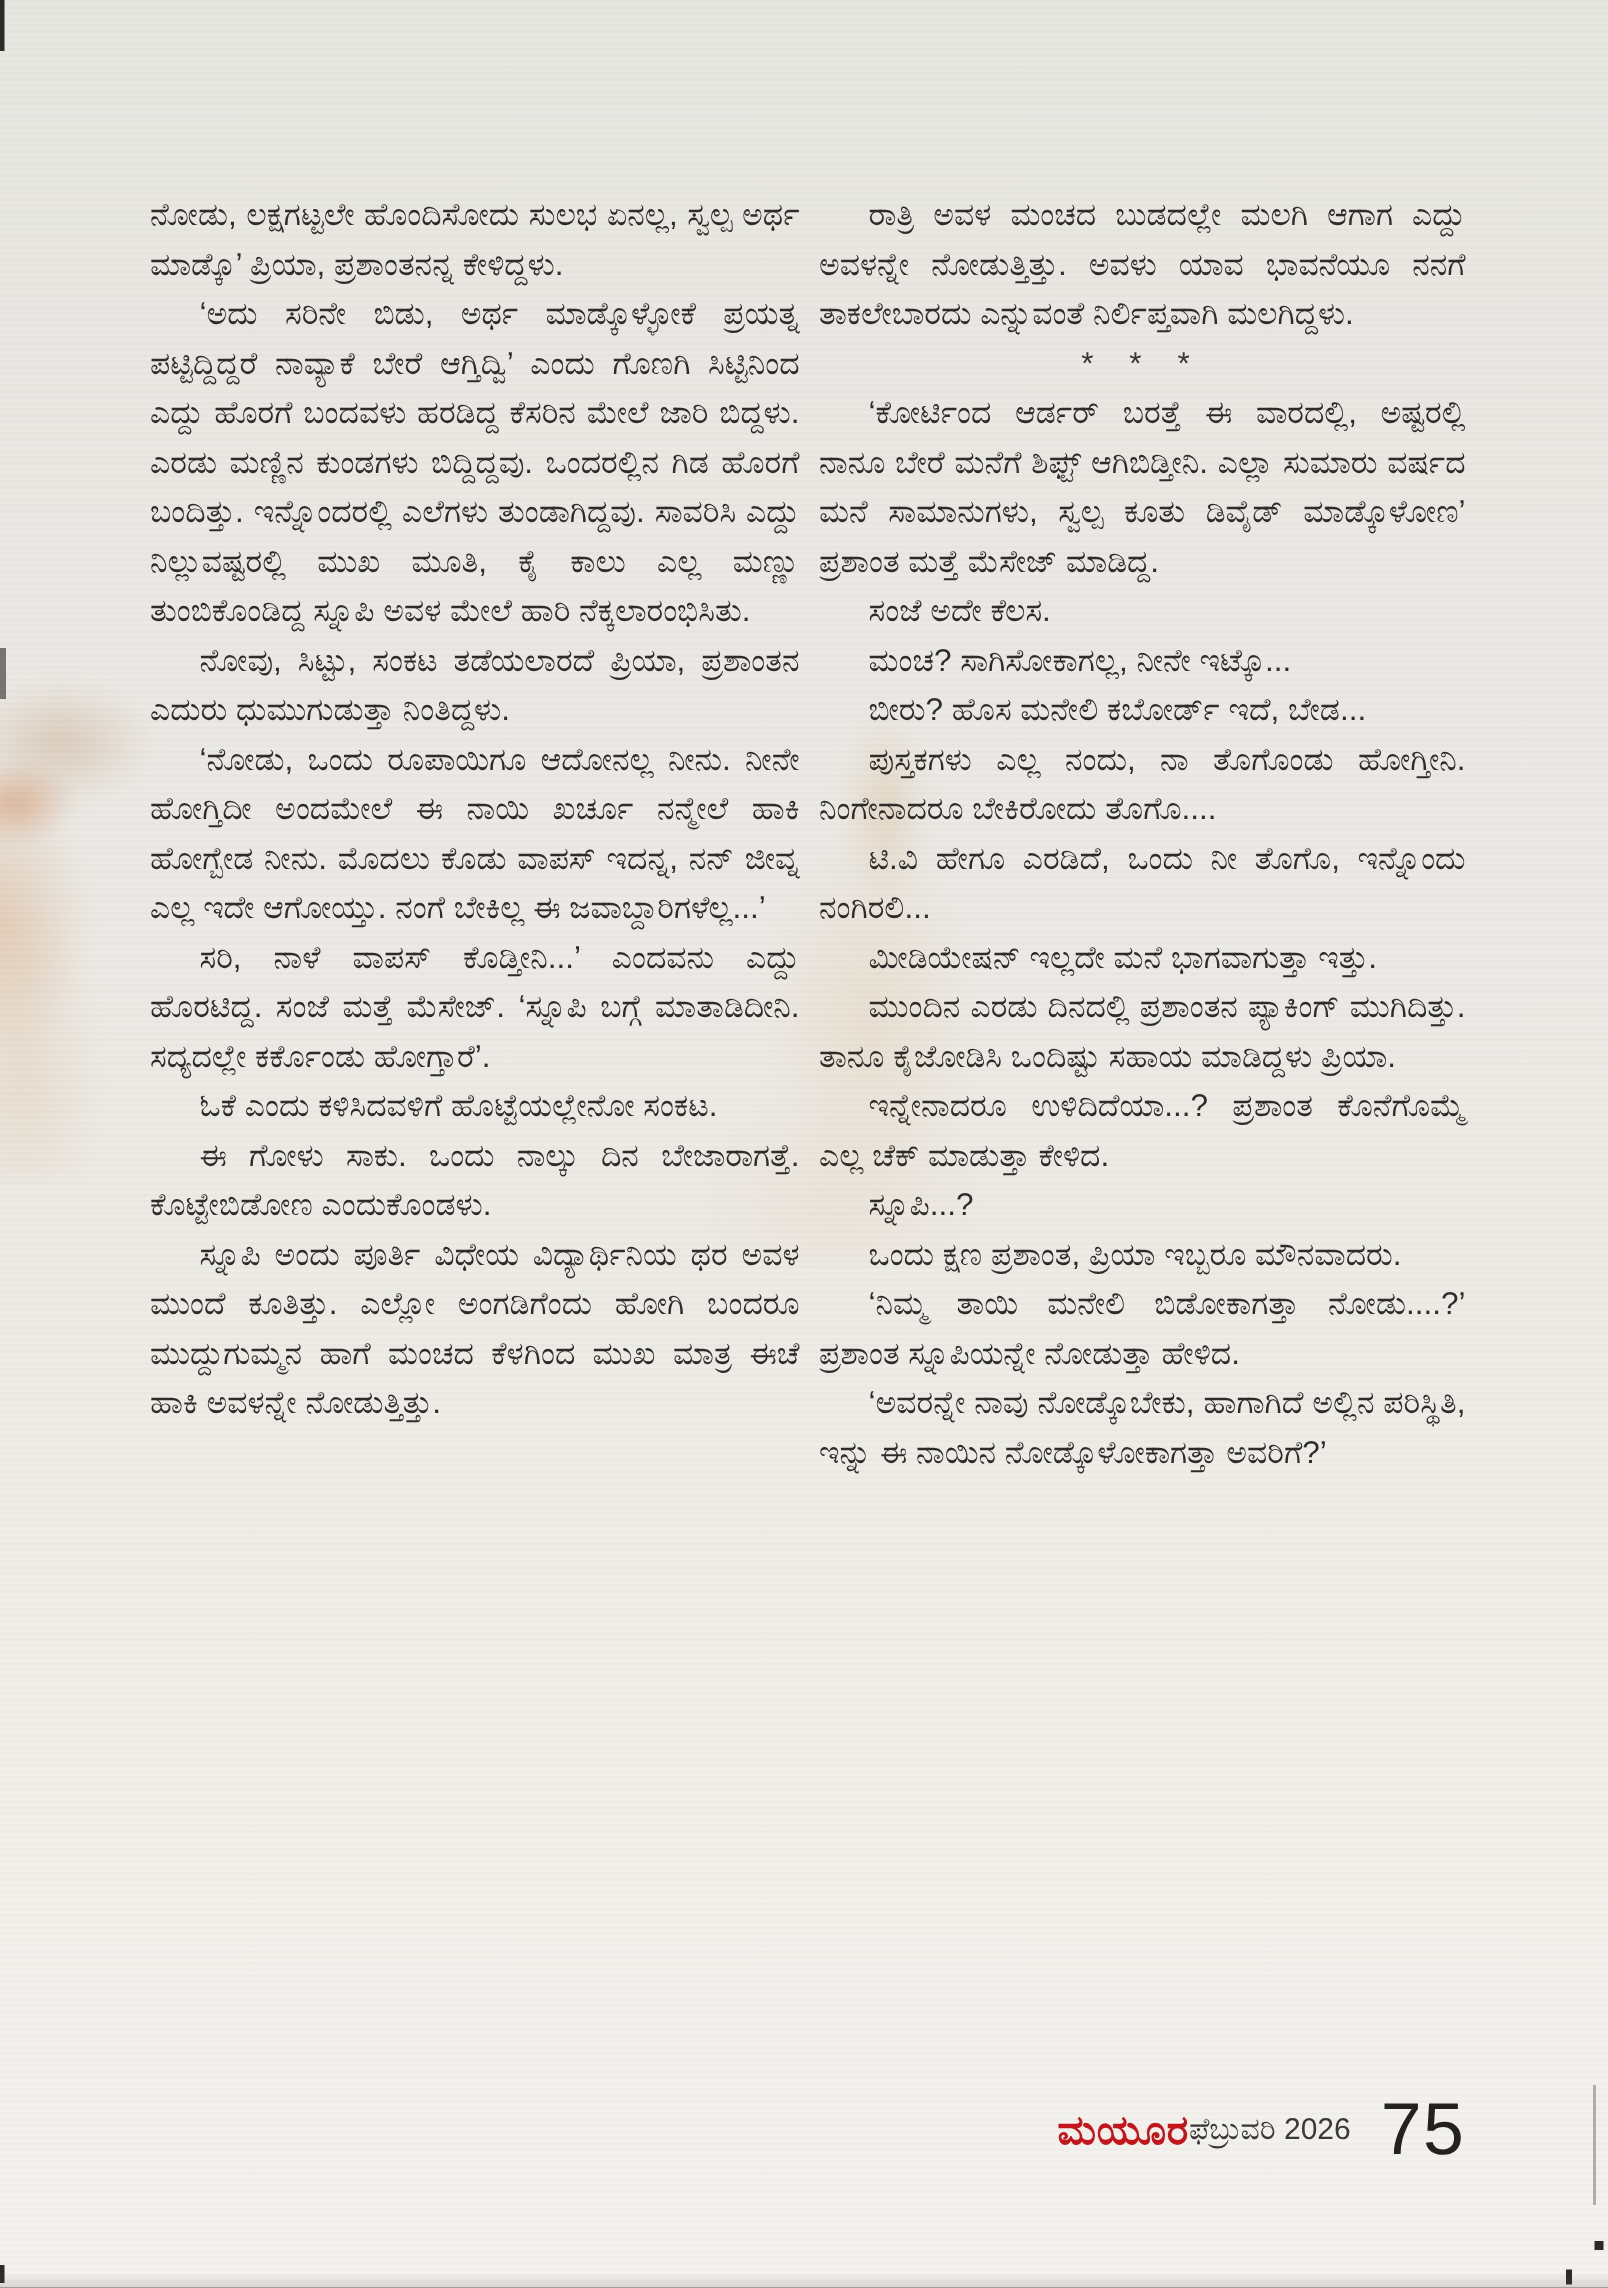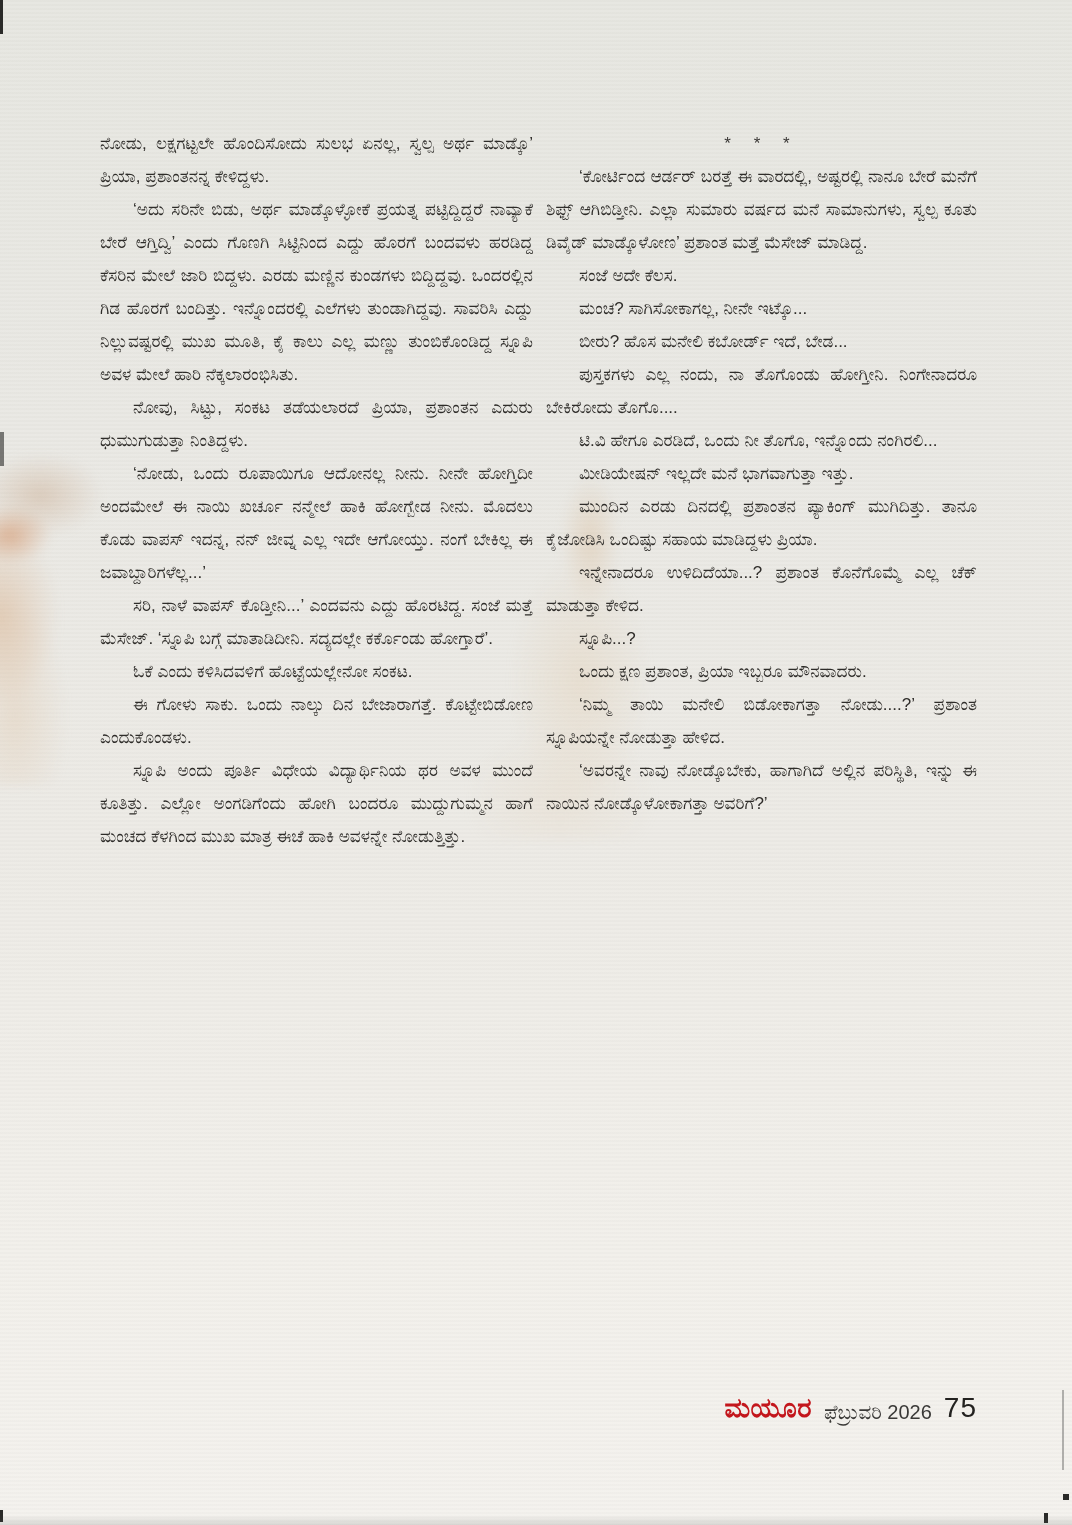--- a/index.html
+++ b/index.html
@@ -34,45 +34,45 @@
     left:470px;top:420px;width:230px;height:420px;
     background:
       radial-gradient(40px 90px at 120px 120px, rgba(216,186,150,.40), rgba(216,186,150,0) 75%),
       radial-gradient(90px 160px at 110px 260px, rgba(224,202,172,.35), rgba(224,202,172,0) 78%),
       radial-gradient(120px 90px at 90px 380px, rgba(228,212,190,.30), rgba(228,212,190,0) 80%);
   }
 
   
   .col{
     position:absolute;top:127px;width:433px;
-    font-size:17px;line-height:33px;
+    font-size:21px;line-height:33px;
     color:#2e2c29;
     text-align:justify;
   }
   .col-left{left:100px;}
   .col-right{left:546px;width:431px;}
   .col p{margin:0;text-indent:33px;}
   .col p.noindent{text-indent:0;}
   .separator{
     text-indent:0 !important;
     text-align:center;
     letter-spacing:9px;
     color:#3a3836;
   }
 
   
   .footer{
     position:absolute;
     right:95px;top:1392px;
-    display:flex;align-items:flex-end;gap:12px;
+    display:flex;align-items:center;gap:0;
     white-space:nowrap;
   }
   .footer .logo{font-size:27px;font-weight:bold;color:#c3161c;letter-spacing:.5px;}
   .footer .issue{font-size:20px;color:#3a3937;}
-  .footer .pageno{font-size:28px;color:#232220;letter-spacing:1px;}
+  .footer .pageno{font-size:49px;color:#232220;letter-spacing:1px;margin-left:20px;}
 </style>
 </head>
 <body>
 
 <div class="page">
 
   <div class="wm wm-skyline"></div>
   <div class="wm wm-temple"></div>
 
   <div class="mark" style="left:0;top:0;width:3px;height:34px;"></div>
@@ -88,20 +88,21 @@
     <p>‘ಅದು ಸರಿನೇ ಬಿಡು, ಅರ್ಥ ಮಾಡ್ಕೊಳ್ಳೋಕೆ ಪ್ರಯತ್ನ ಪಟ್ಟಿದ್ದಿದ್ದರೆ ನಾವ್ಯಾಕೆ ಬೇರೆ ಆಗ್ತಿದ್ವಿ’ ಎಂದು ಗೊಣಗಿ ಸಿಟ್ಟಿನಿಂದ ಎದ್ದು ಹೊರಗೆ ಬಂದವಳು ಹರಡಿದ್ದ ಕೆಸರಿನ ಮೇಲೆ ಜಾರಿ ಬಿದ್ದಳು. ಎರಡು ಮಣ್ಣಿನ ಕುಂಡಗಳು ಬಿದ್ದಿದ್ದವು. ಒಂದರಲ್ಲಿನ ಗಿಡ ಹೊರಗೆ ಬಂದಿತ್ತು. ಇನ್ನೊಂದರಲ್ಲಿ ಎಲೆಗಳು ತುಂಡಾಗಿದ್ದವು. ಸಾವರಿಸಿ ಎದ್ದು ನಿಲ್ಲುವಷ್ಟರಲ್ಲಿ ಮುಖ ಮೂತಿ, ಕೈ ಕಾಲು ಎಲ್ಲ ಮಣ್ಣು ತುಂಬಿಕೊಂಡಿದ್ದ ಸ್ನೂಪಿ ಅವಳ ಮೇಲೆ ಹಾರಿ ನೆಕ್ಕಲಾರಂಭಿಸಿತು.</p>
     <p>ನೋವು, ಸಿಟ್ಟು, ಸಂಕಟ ತಡೆಯಲಾರದೆ ಪ್ರಿಯಾ, ಪ್ರಶಾಂತನ ಎದುರು ಧುಮುಗುಡುತ್ತಾ ನಿಂತಿದ್ದಳು.</p>
     <p>‘ನೋಡು, ಒಂದು ರೂಪಾಯಿಗೂ ಆದೋನಲ್ಲ ನೀನು. ನೀನೇ ಹೋಗ್ತಿದೀ ಅಂದಮೇಲೆ ಈ ನಾಯಿ ಖರ್ಚೂ ನನ್ಮೇಲೆ ಹಾಕಿ ಹೋಗ್ಬೇಡ ನೀನು. ಮೊದಲು ಕೊಡು ವಾಪಸ್ ಇದನ್ನ, ನನ್ ಜೀವ್ನ ಎಲ್ಲ ಇದೇ ಆಗೋಯ್ತು. ನಂಗೆ ಬೇಕಿಲ್ಲ ಈ ಜವಾಬ್ದಾರಿಗಳೆಲ್ಲ...’</p>
     <p>ಸರಿ, ನಾಳೆ ವಾಪಸ್ ಕೊಡ್ತೀನಿ...’ ಎಂದವನು ಎದ್ದು ಹೊರಟಿದ್ದ. ಸಂಜೆ ಮತ್ತೆ ಮೆಸೇಜ್. ‘ಸ್ನೂಪಿ ಬಗ್ಗೆ ಮಾತಾಡಿದೀನಿ. ಸದ್ಯದಲ್ಲೇ ಕರ್ಕೊಂಡು ಹೋಗ್ತಾರೆ’.</p>
     <p>ಓಕೆ ಎಂದು ಕಳಿಸಿದವಳಿಗೆ ಹೊಟ್ಟೆಯಲ್ಲೇನೋ ಸಂಕಟ.</p>
     <p>ಈ ಗೋಳು ಸಾಕು. ಒಂದು ನಾಲ್ಕು ದಿನ ಬೇಜಾರಾಗತ್ತೆ. ಕೊಟ್ಟೇಬಿಡೋಣ ಎಂದುಕೊಂಡಳು.</p>
     <p>ಸ್ನೂಪಿ ಅಂದು ಪೂರ್ತಿ ವಿಧೇಯ ವಿದ್ಯಾರ್ಥಿನಿಯ ಥರ ಅವಳ ಮುಂದೆ ಕೂತಿತ್ತು. ಎಲ್ಲೋ ಅಂಗಡಿಗೆಂದು ಹೋಗಿ ಬಂದರೂ ಮುದ್ದುಗುಮ್ಮನ ಹಾಗೆ ಮಂಚದ ಕೆಳಗಿಂದ ಮುಖ ಮಾತ್ರ ಈಚೆ ಹಾಕಿ ಅವಳನ್ನೇ ನೋಡುತ್ತಿತ್ತು.</p>
   </div>
 
   <div class="col col-right">
+    <p>ರಾತ್ರಿ ಅವಳ ಮಂಚದ ಬುಡದಲ್ಲೇ ಮಲಗಿ ಆಗಾಗ ಎದ್ದು ಅವಳನ್ನೇ ನೋಡುತ್ತಿತ್ತು. ಅವಳು ಯಾವ ಭಾವನೆಯೂ ನನಗೆ ತಾಕಲೇಬಾರದು ಎನ್ನುವಂತೆ ನಿರ್ಲಿಪ್ತವಾಗಿ ಮಲಗಿದ್ದಳು.</p>
     <p class="separator">* * *</p>
     <p>‘ಕೋರ್ಟಿಂದ ಆರ್ಡರ್ ಬರತ್ತೆ ಈ ವಾರದಲ್ಲಿ, ಅಷ್ಟರಲ್ಲಿ ನಾನೂ ಬೇರೆ ಮನೆಗೆ ಶಿಫ್ಟ್ ಆಗಿಬಿಡ್ತೀನಿ. ಎಲ್ಲಾ ಸುಮಾರು ವರ್ಷದ ಮನೆ ಸಾಮಾನುಗಳು, ಸ್ವಲ್ಪ ಕೂತು ಡಿವೈಡ್ ಮಾಡ್ಕೊಳೋಣ’ ಪ್ರಶಾಂತ ಮತ್ತೆ ಮೆಸೇಜ್ ಮಾಡಿದ್ದ.</p>
     <p>ಸಂಜೆ ಅದೇ ಕೆಲಸ.</p>
     <p>ಮಂಚ? ಸಾಗಿಸೋಕಾಗಲ್ಲ, ನೀನೇ ಇಟ್ಕೊ...</p>
     <p>ಬೀರು? ಹೊಸ ಮನೇಲಿ ಕಬೋರ್ಡ್ ಇದೆ, ಬೇಡ...</p>
     <p>ಪುಸ್ತಕಗಳು ಎಲ್ಲ ನಂದು, ನಾ ತೊಗೊಂಡು ಹೋಗ್ತೀನಿ. ನಿಂಗೇನಾದರೂ ಬೇಕಿರೋದು ತೊಗೊ....</p>
     <p>ಟಿ.ವಿ ಹೇಗೂ ಎರಡಿದೆ, ಒಂದು ನೀ ತೊಗೊ, ಇನ್ನೊಂದು ನಂಗಿರಲಿ...</p>
     <p>ಮೀಡಿಯೇಷನ್ ಇಲ್ಲದೇ ಮನೆ ಭಾಗವಾಗುತ್ತಾ ಇತ್ತು.</p>
     <p>ಮುಂದಿನ ಎರಡು ದಿನದಲ್ಲಿ ಪ್ರಶಾಂತನ ಪ್ಯಾಕಿಂಗ್ ಮುಗಿದಿತ್ತು. ತಾನೂ ಕೈಜೋಡಿಸಿ ಒಂದಿಷ್ಟು ಸಹಾಯ ಮಾಡಿದ್ದಳು ಪ್ರಿಯಾ.</p>
     <p>ಇನ್ನೇನಾದರೂ ಉಳಿದಿದೆಯಾ...? ಪ್ರಶಾಂತ ಕೊನೆಗೊಮ್ಮೆ ಎಲ್ಲ ಚೆಕ್ ಮಾಡುತ್ತಾ ಕೇಳಿದ.</p>

